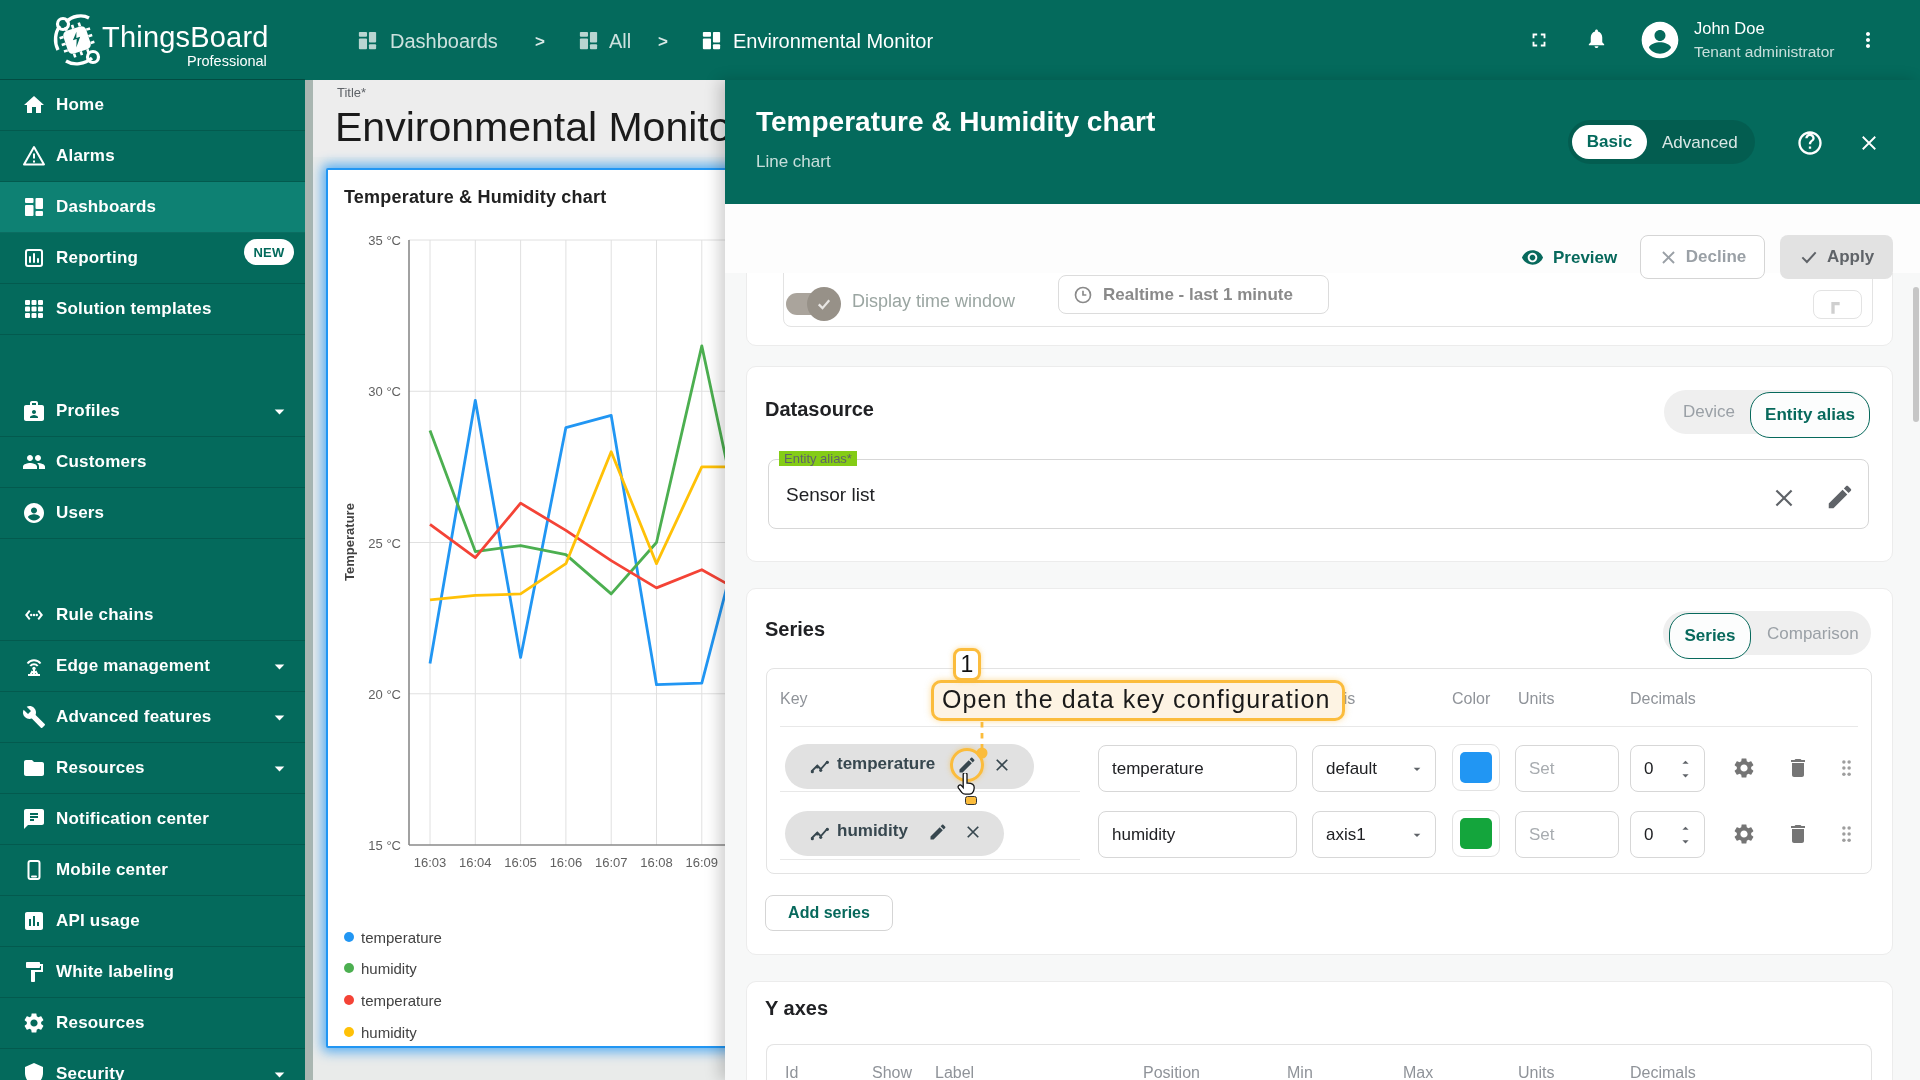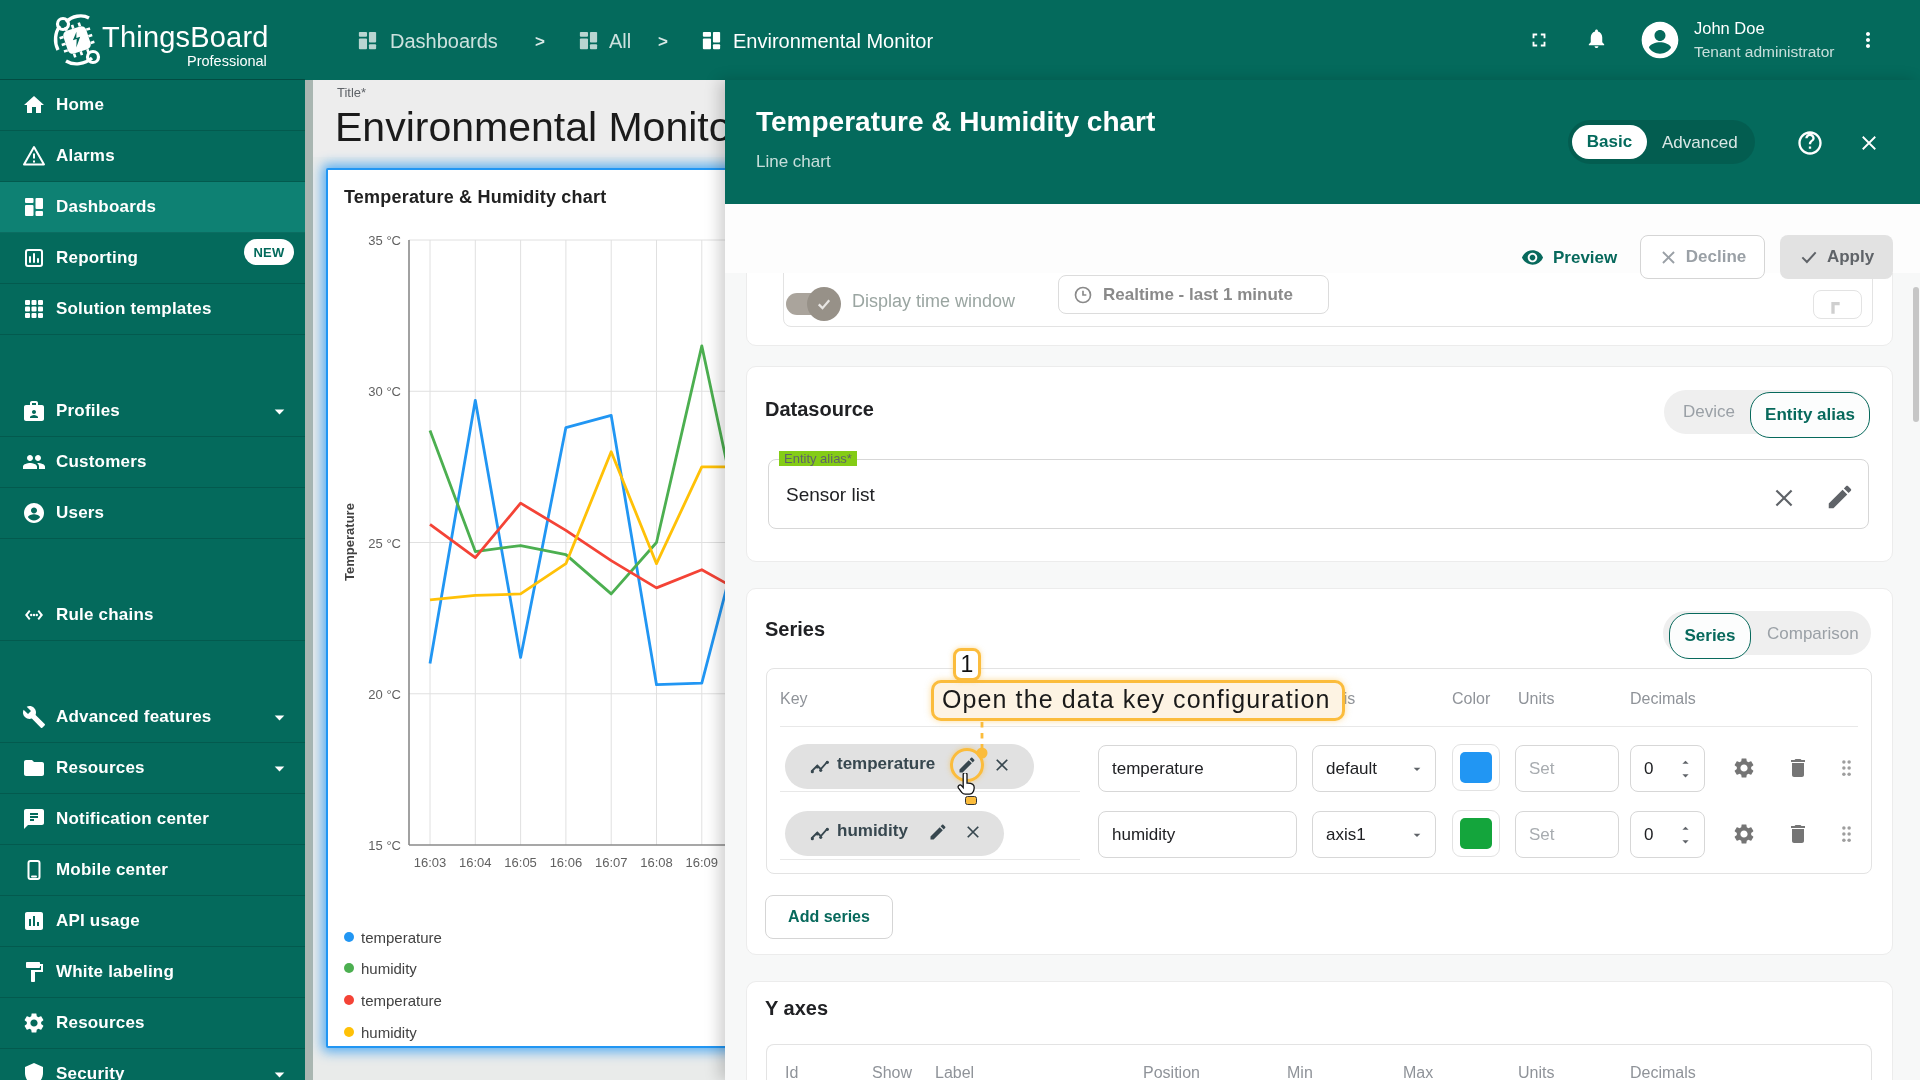--- a/index.html
+++ b/index.html
@@ -216,20 +216,34 @@
     <div class="mitem" style="top:510px">
       <svg class="ic" viewBox="0 0 24 24">
         <g fill="#fff">
           <path d="M7 7 L3 12 l4 5 1.5-1.3L5.6 12l2.9-3.7zM17 7l4 5-4 5-1.5-1.3 2.9-3.7-2.9-3.7z"></path>
           <circle cx="9.2" cy="12" r="1.2"></circle>
           <circle cx="12" cy="12" r="1.2"></circle>
           <circle cx="14.8" cy="12" r="1.2"></circle>
         </g>
       </svg>
       <span class="lbl">Rule chains</span>
+    </div>
+    <div class="mitem" style="top:561px">
+      <svg class="ic" viewBox="0 0 24 24">
+        <g fill="none" stroke="#fff" stroke-width="2">
+          <path d="M5.5 9.5 a8 8 0 0 1 13 0"></path>
+          <path d="M8.3 12 a4.6 4.6 0 0 1 7.4 0"></path>
+          <path d="M12 16 v5 M6 21 h12 M8.5 21 l2-4 M15.5 21 l-2-4"></path>
+        </g>
+        <circle cx="12" cy="14.5" r="1.7" fill="#fff"></circle>
+      </svg>
+      <span class="lbl">Edge management</span>
+      <svg class="chev" viewBox="0 0 24 24">
+        <path d="M7 10l5 5 5-5z" fill="#fff"></path>
+      </svg>
     </div>
     <div class="mitem" style="top:612px">
       <svg class="ic" viewBox="0 0 24 24">
         <path d="M22.7 19l-9.1-9.1c.9-2.3.4-5-1.5-6.9-2-2-5-2.4-7.4-1.3L9 6 6 9 1.6 4.7C.4 7.1.9 10.1 2.9 12.1c1.9 1.9 4.6 2.4 6.9 1.5l9.1 9.1c.4.4 1 .4 1.4 0l2.3-2.3c.5-.4.5-1 .1-1.4z" fill="#fff"></path>
       </svg>
       <span class="lbl">Advanced features</span>
       <svg class="chev" viewBox="0 0 24 24">
         <path d="M7 10l5 5 5-5z" fill="#fff"></path>
       </svg>
     </div>
@@ -508,21 +522,21 @@
     </svg>
   <svg class="abs" style="left:1111px;top:743px" width="21" height="22" viewBox="0 0 24 24" fill="#9e9e9e">
       <circle cx="9" cy="5" r="2"></circle>
       <circle cx="15" cy="5" r="2"></circle>
       <circle cx="9" cy="12" r="2"></circle>
       <circle cx="15" cy="12" r="2"></circle>
       <circle cx="9" cy="19" r="2"></circle>
       <circle cx="15" cy="19" r="2"></circle>
     </svg>
 
-  <div class="abs" style="left:40px;top:815px;width:128px;height:44px;border:1px solid #d5d5d5;border-radius:8px;background:#fff;display:flex;align-items:center;justify-content:center;color:#07695c;font-size:16px;font-weight:700">Add series</div>
+  <div class="abs" style="left:40px;top:815px;width:128px;height:36px;border:1px solid #d5d5d5;border-radius:8px;background:#fff;display:flex;align-items:center;justify-content:center;color:#07695c;font-size:16px;font-weight:700">Add series</div>
 
   <div id="tip"></div>
   <div class="abs" style="left:217px;top:605px;z-index:9;font-size:25px;letter-spacing:1.1px;color:#1a1a1a">Open the data key configuration</div>
   <div id="tipnum">1</div>
   <svg class="abs" style="left:251px;top:641px;z-index:7" width="14" height="40" viewBox="0 0 14 40">
     <line x1="6" y1="1" x2="6" y2="27" stroke="#fbbc3c" stroke-width="2.8" stroke-dasharray="5.5 5.5"></line>
     <circle cx="6" cy="32" r="5.5" fill="#fbbc3c"></circle>
   </svg>
 
   <svg class="abs" style="left:232px;top:693px;z-index:10" width="21" height="28" viewBox="0 0 21 28">

